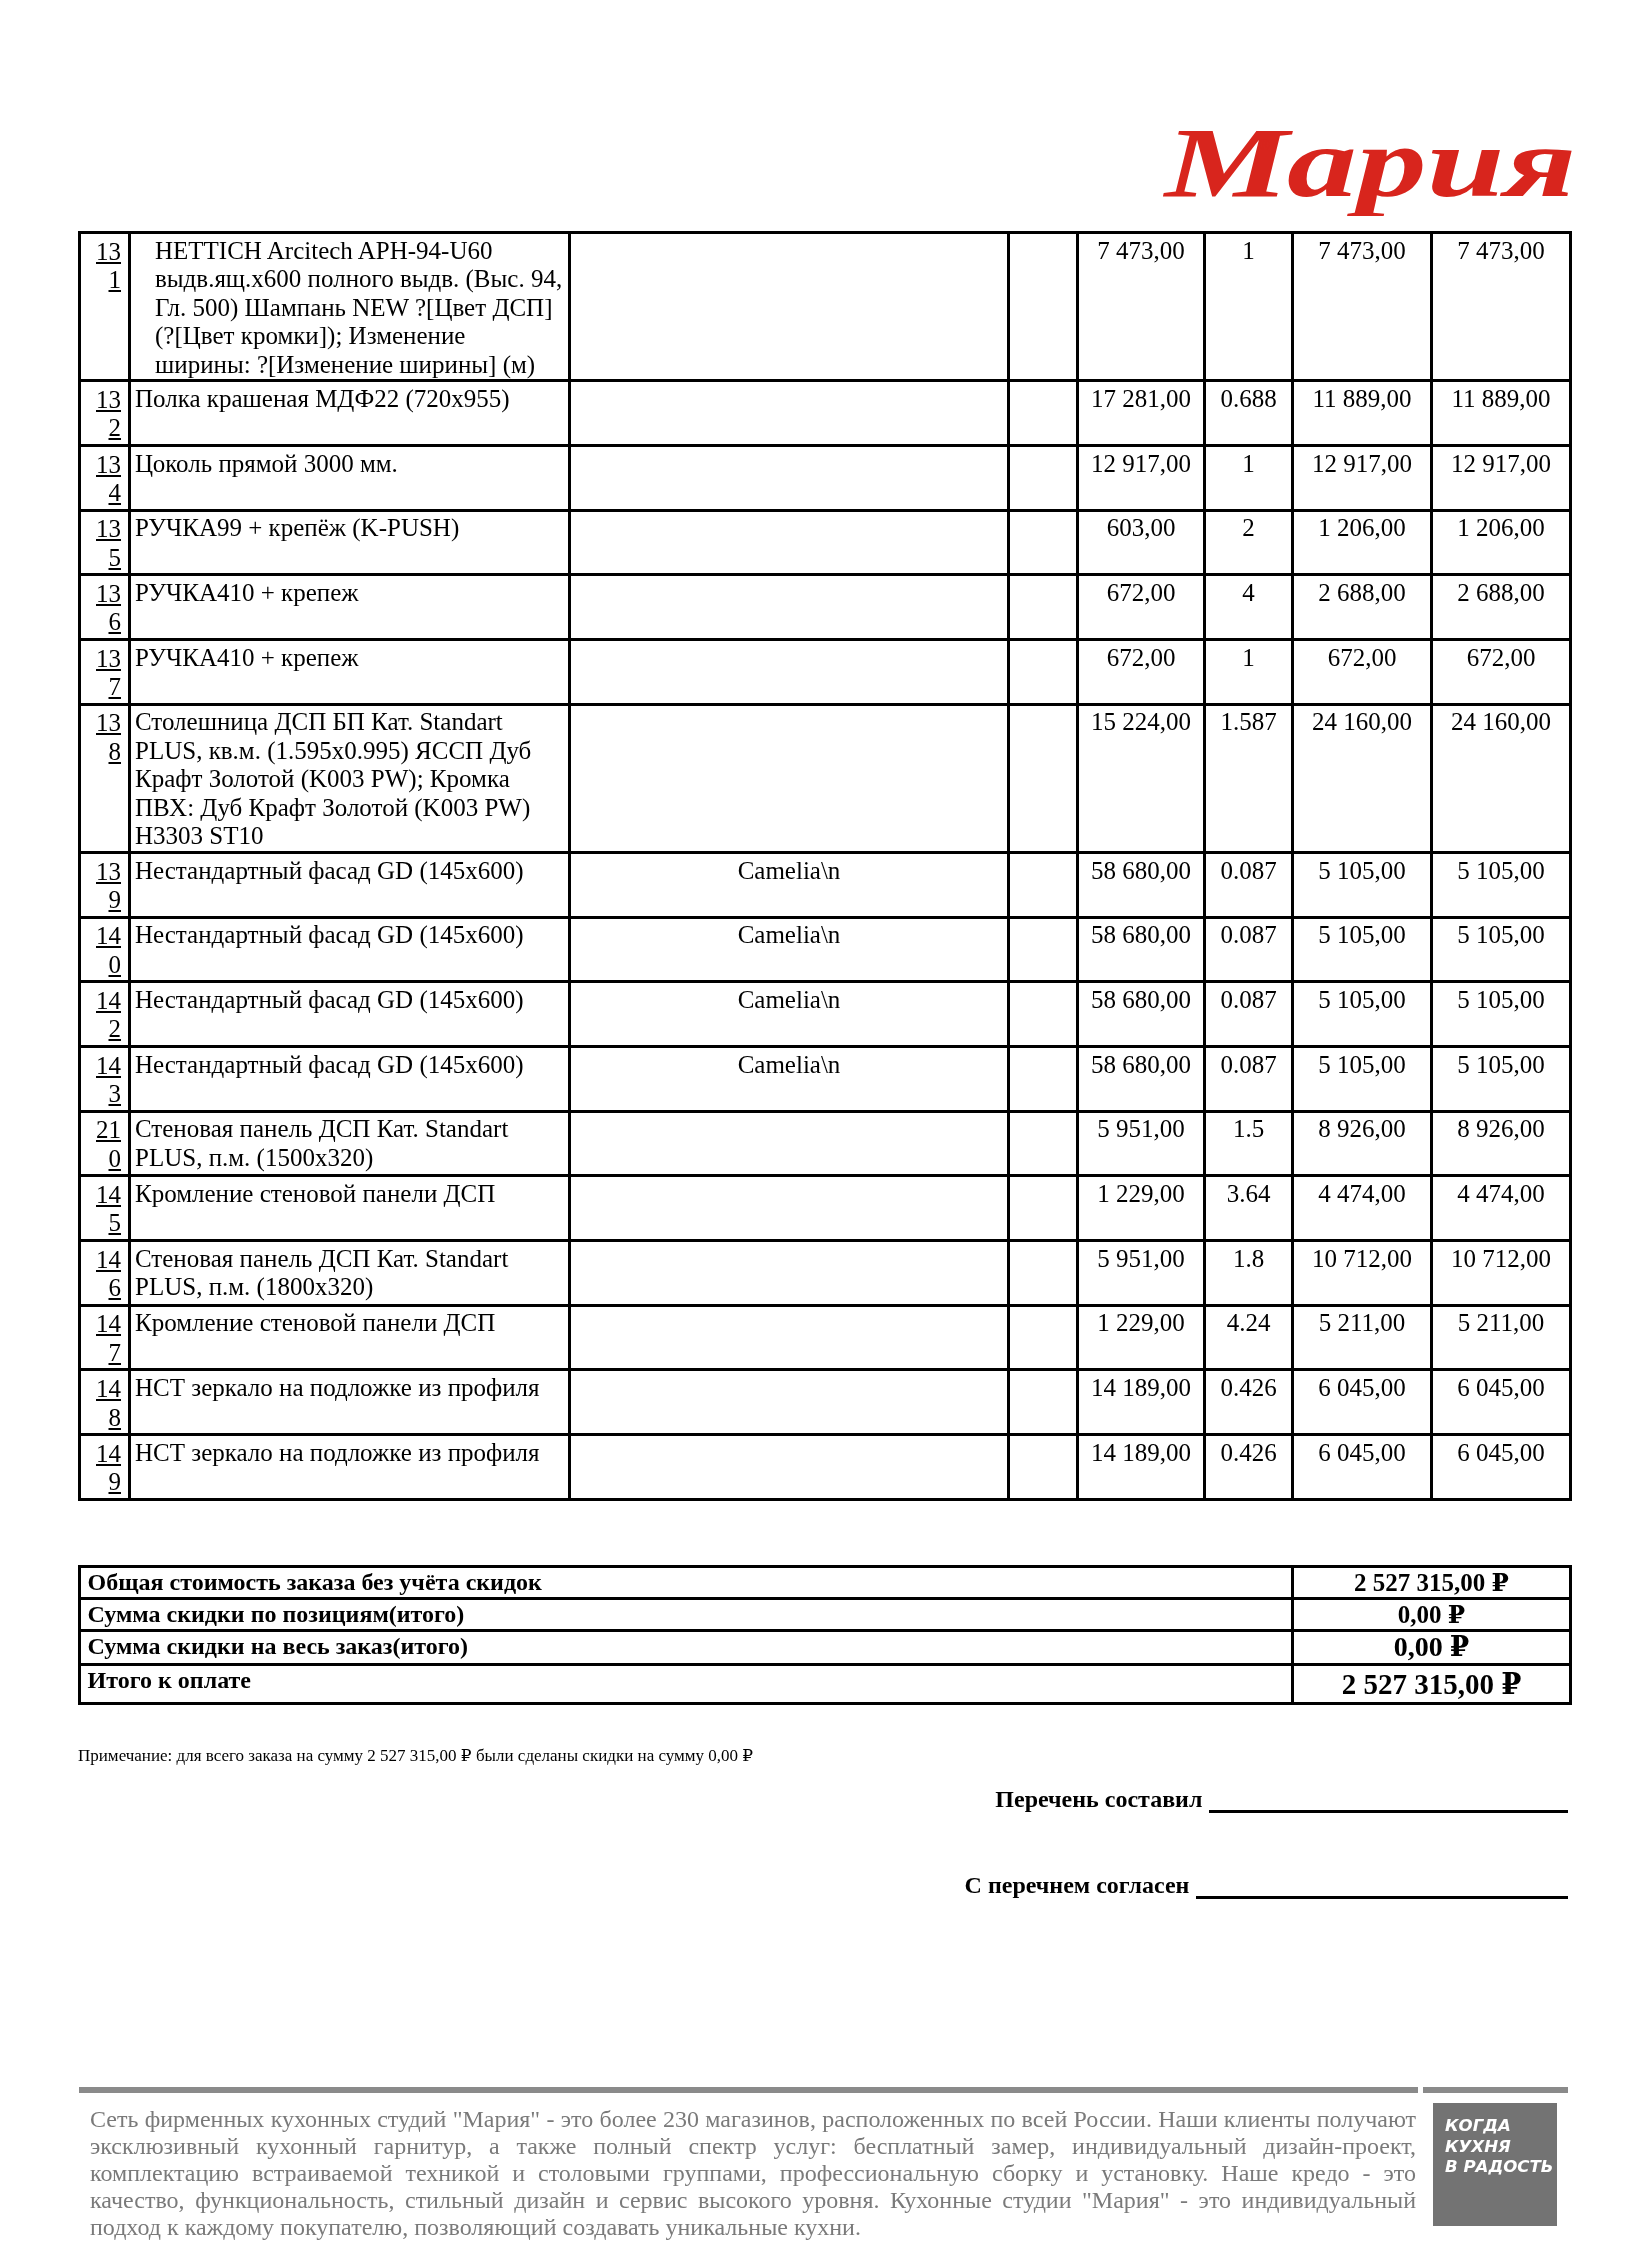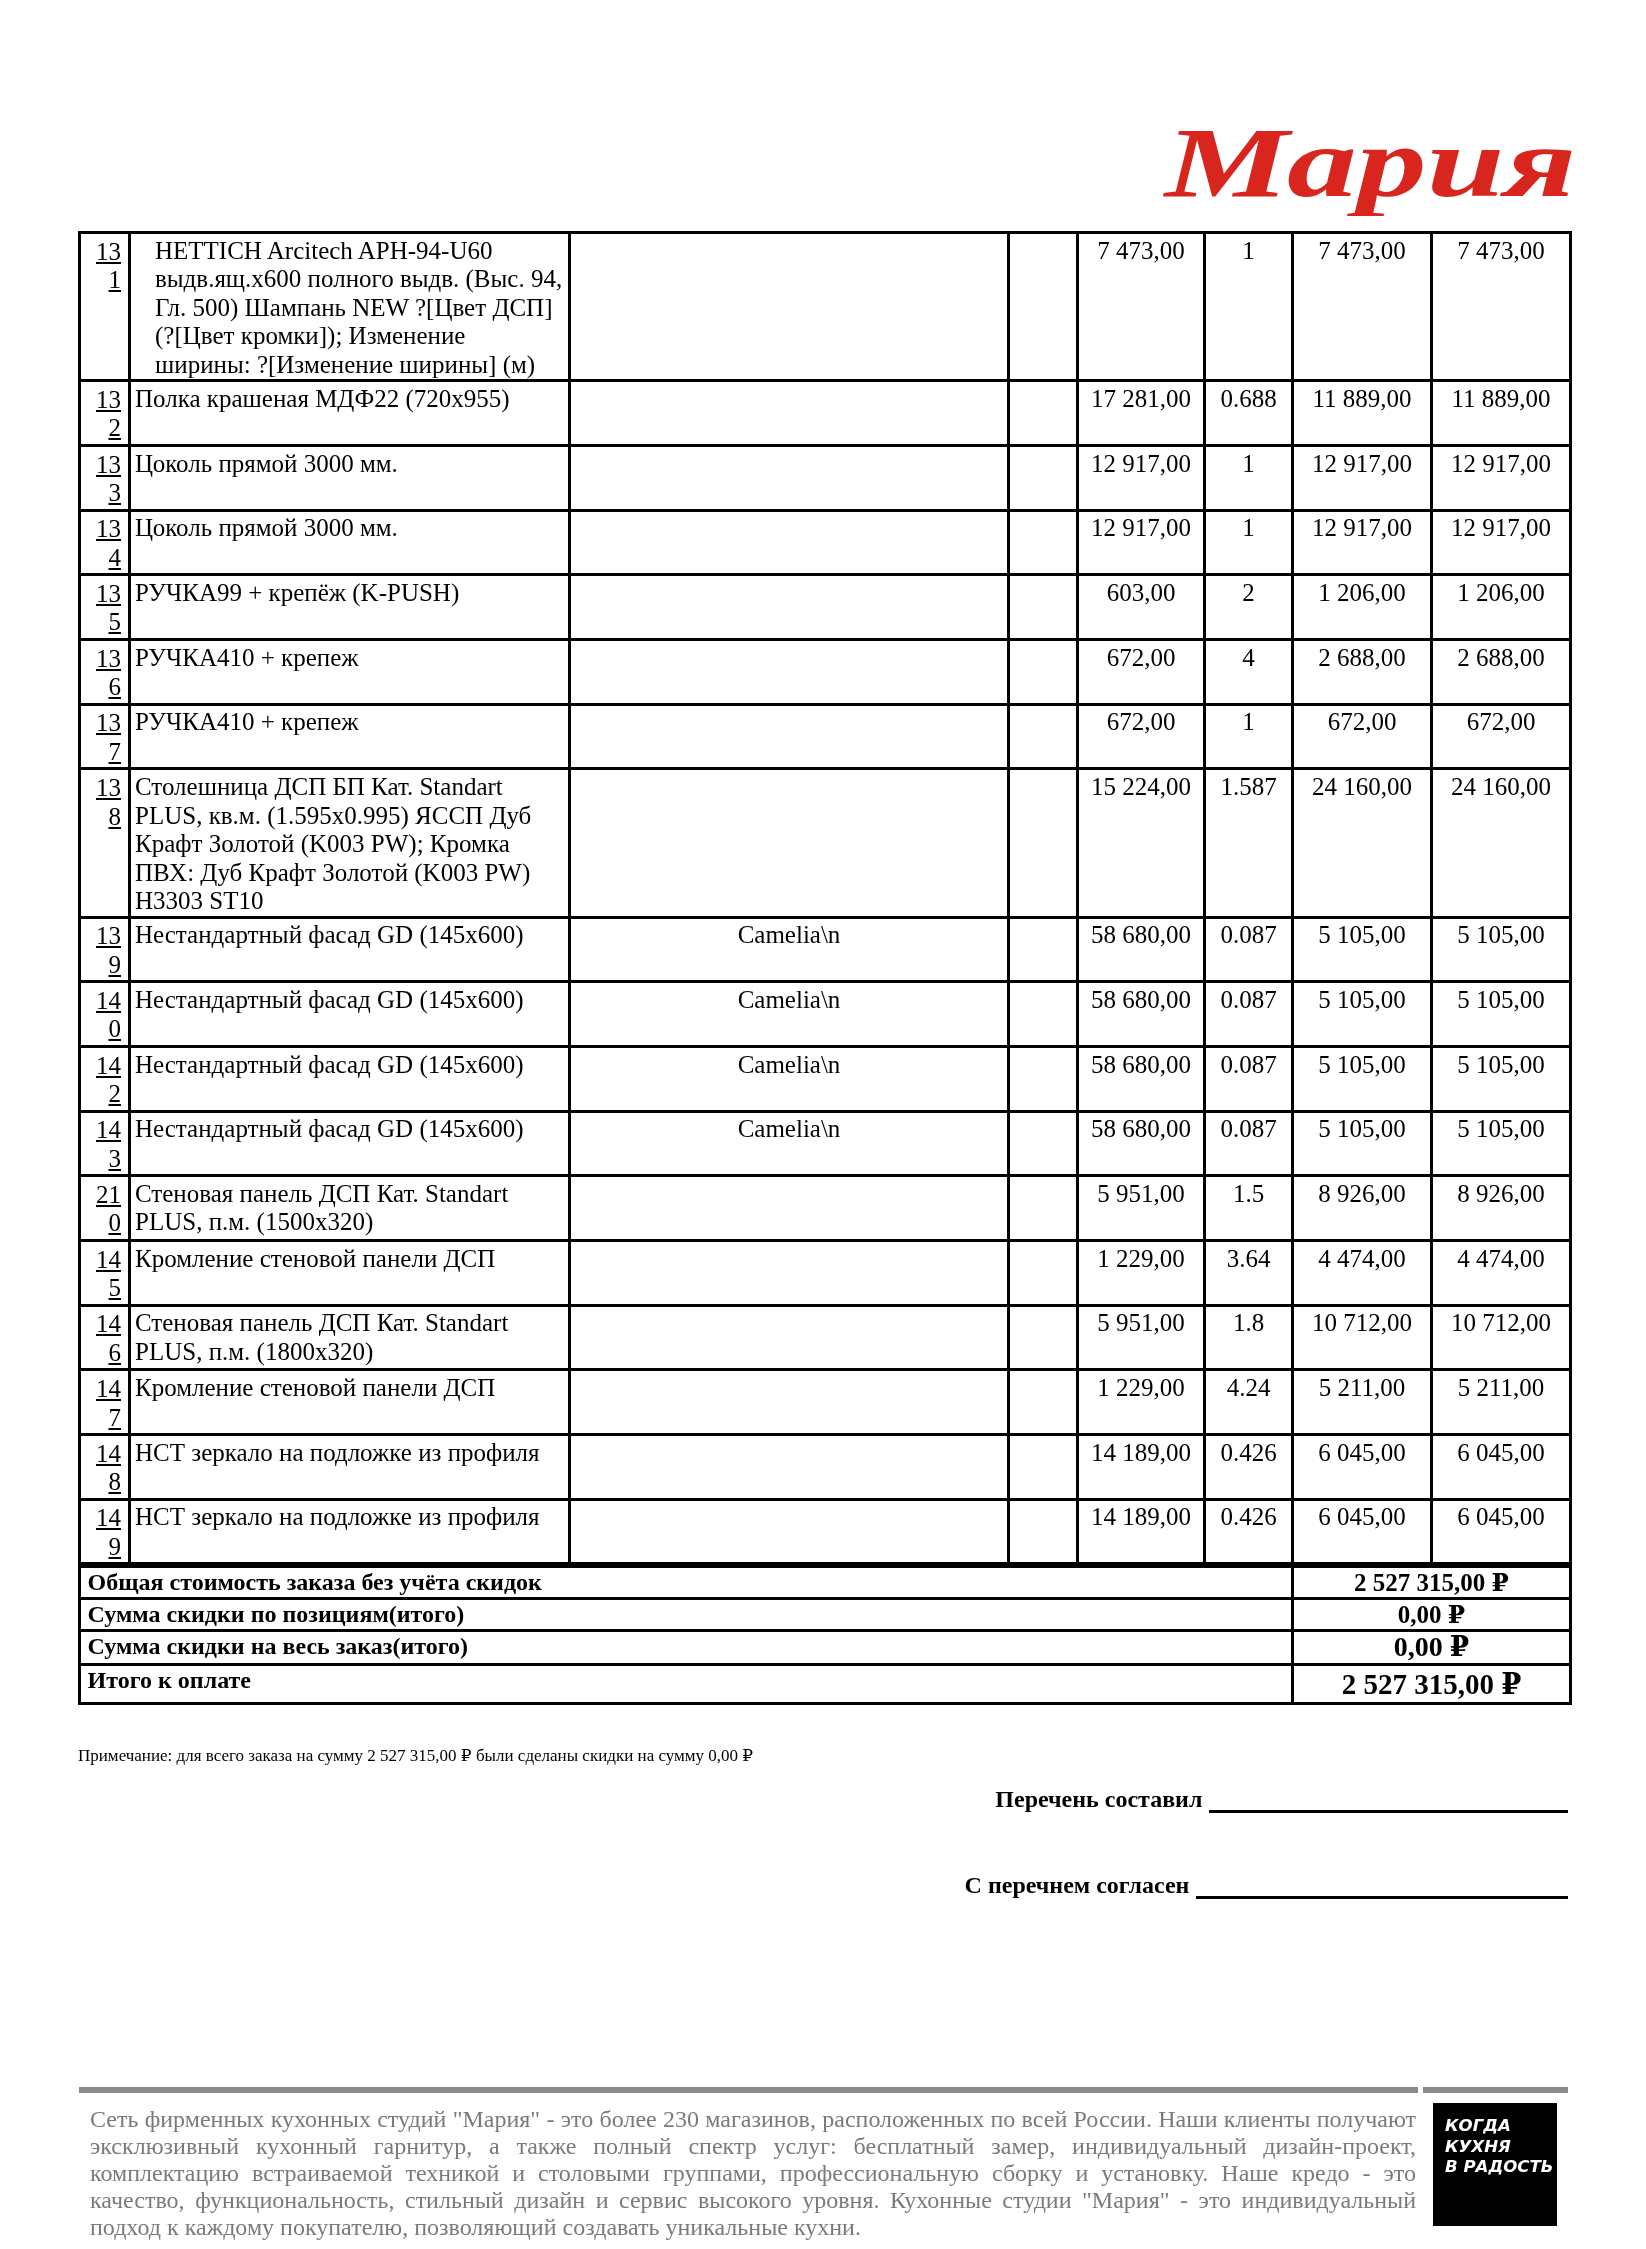--- a/index.html
+++ b/index.html
@@ -25,21 +25,21 @@
   table.summary tr.s4 td.val { font-size:29px; line-height:36px; }
   .note { position:absolute; left:78px; top:1745px; font-size:17px; }
   .sign { position:absolute; right:78px; font-weight:bold; font-size:24px; display:flex; align-items:flex-end; }
   .sign .line { display:inline-block; width:359px; border-bottom:3.3px solid #000; margin-left:6.6px; height:24px; }
   .sign1 { top:1786px; }
   .sign2 { top:1828px;margin-top:44px; }
   .sign2 .line { width:372px; }
   .bar1 { position:absolute; left:79px; top:2087px; width:1339px; height:6px; background:#8a8a8a; }
   .bar2 { position:absolute; left:1423px; top:2087px; width:145px; height:6px; background:#8a8a8a; }
   .footer-text { position:absolute; left:90px; top:2106px; width:1326px; font-size:24px; line-height:27px; color:#7a7a7a; text-align:justify; }
-  .slogan { position:absolute; left:1433px; top:2103px; width:124px; height:123px; background:#000000; }
+  .slogan { position:absolute; left:1433px; top:2103px; width:124px; height:123px; background:#737373; }
   .slogan span { display:block; color:#fff; font-family:"DejaVu Sans", sans-serif; font-weight:bold; font-style:italic; font-size:16.6px; line-height:20.6px; padding:13.3px 0 0 12px; white-space:pre-line; }
 </style>
 </head>
 <body>
 
 <div class="logo">
   <svg viewBox="0 0 640 140">
     <text x="10" y="110" fill="#d8251d" font-family="Liberation Serif, serif" font-style="italic" font-size="150" font-weight="bold" textLength="620" lengthAdjust="spacingAndGlyphs">Мария</text>
     <text x="152" y="40" fill="#d8251d" font-family="Liberation Sans, sans-serif" font-size="22">®</text>
   </svg>
@@ -76,32 +76,20 @@
     <td class="desc">Полка крашеная МДФ22 (720х955)</td>
     <td class="c"></td>
     <td class="c"></td>
     <td class="r">17 281,00</td>
     <td class="c">0.688</td>
     <td class="r">11 889,00</td>
     <td class="r">11 889,00</td>
   </tr>
       <tr class="norm">
     <td class="num">
-          <span>133</span>
-        </td>
-    <td class="desc">Цоколь прямой 3000 мм.</td>
-    <td class="c"></td>
-    <td class="c"></td>
-    <td class="r">12 917,00</td>
-    <td class="c">1</td>
-    <td class="r">12 917,00</td>
-    <td class="r">12 917,00</td>
-  </tr>
-      <tr class="norm">
-    <td class="num">
           <span>134</span>
         </td>
     <td class="desc">Цоколь прямой 3000 мм.</td>
     <td class="c"></td>
     <td class="c"></td>
     <td class="r">12 917,00</td>
     <td class="c">1</td>
     <td class="r">12 917,00</td>
     <td class="r">12 917,00</td>
   </tr>

